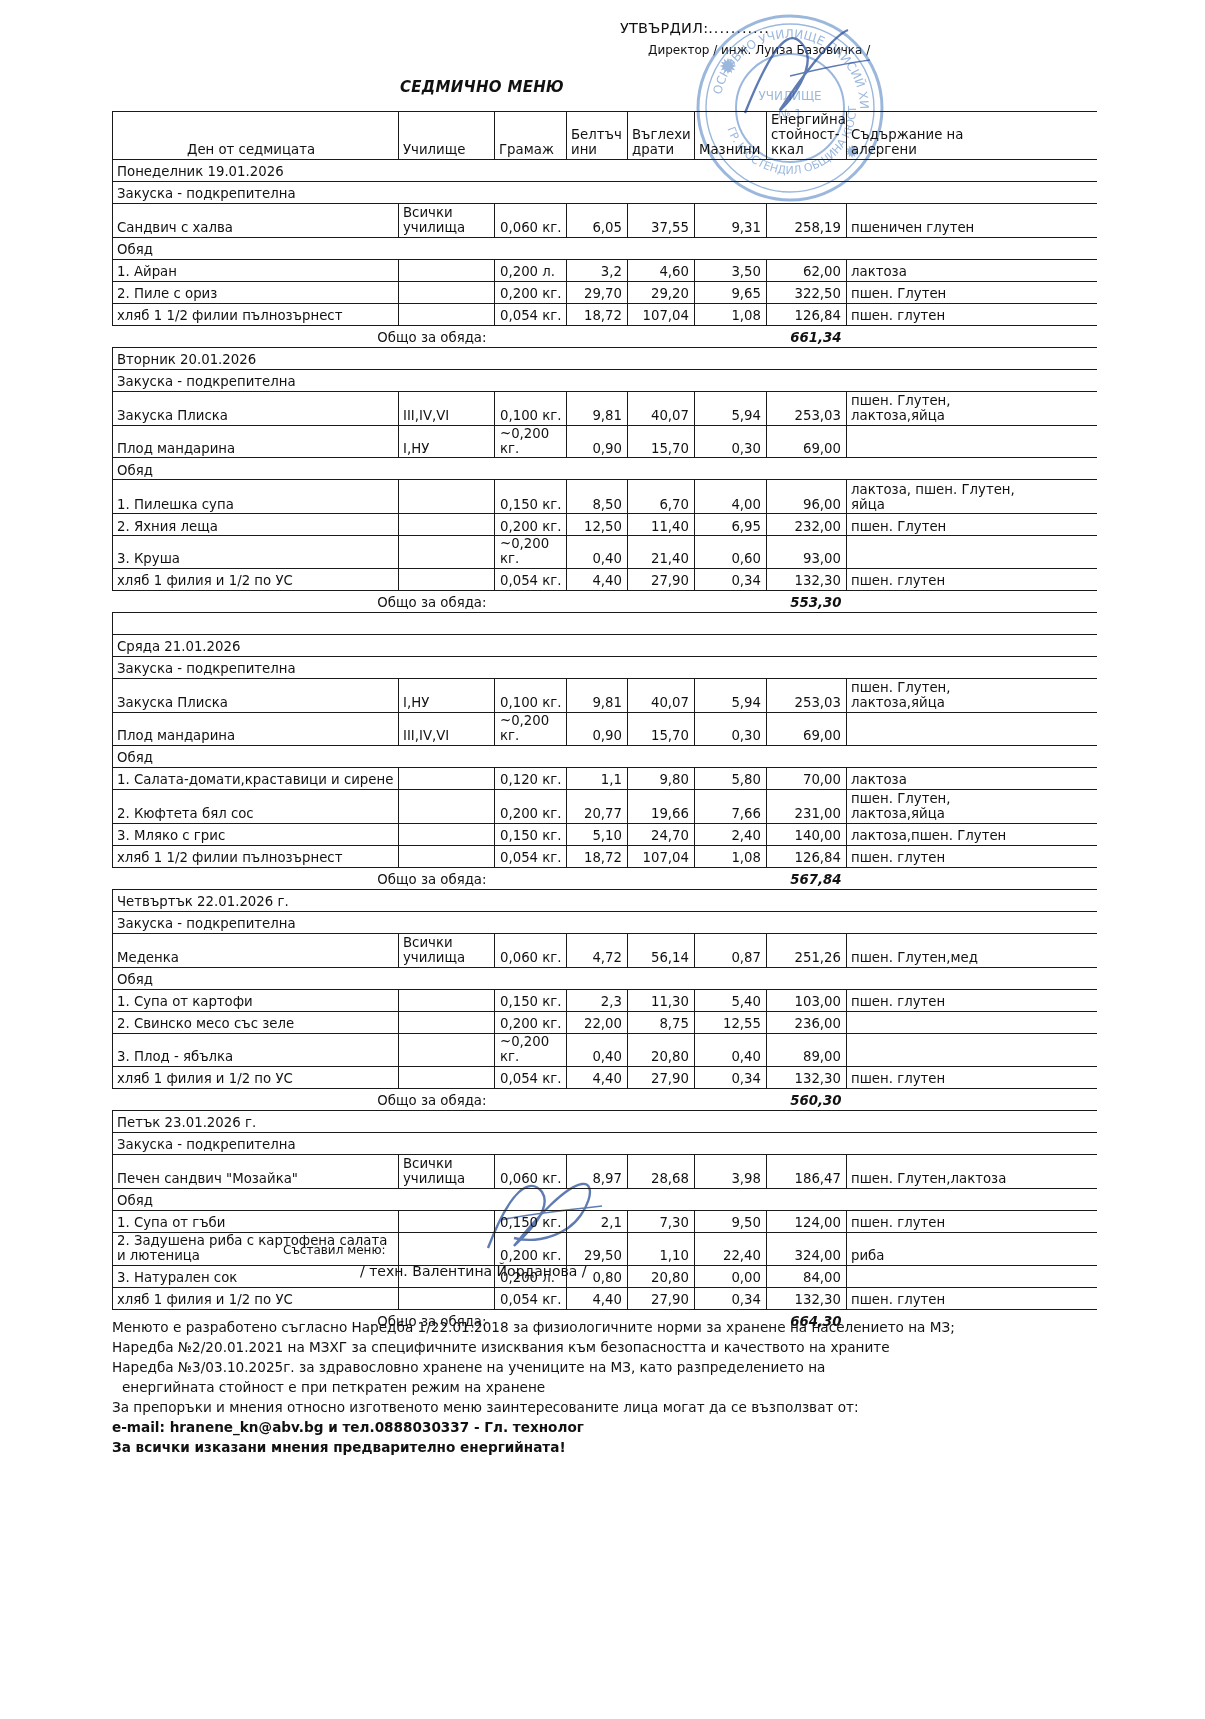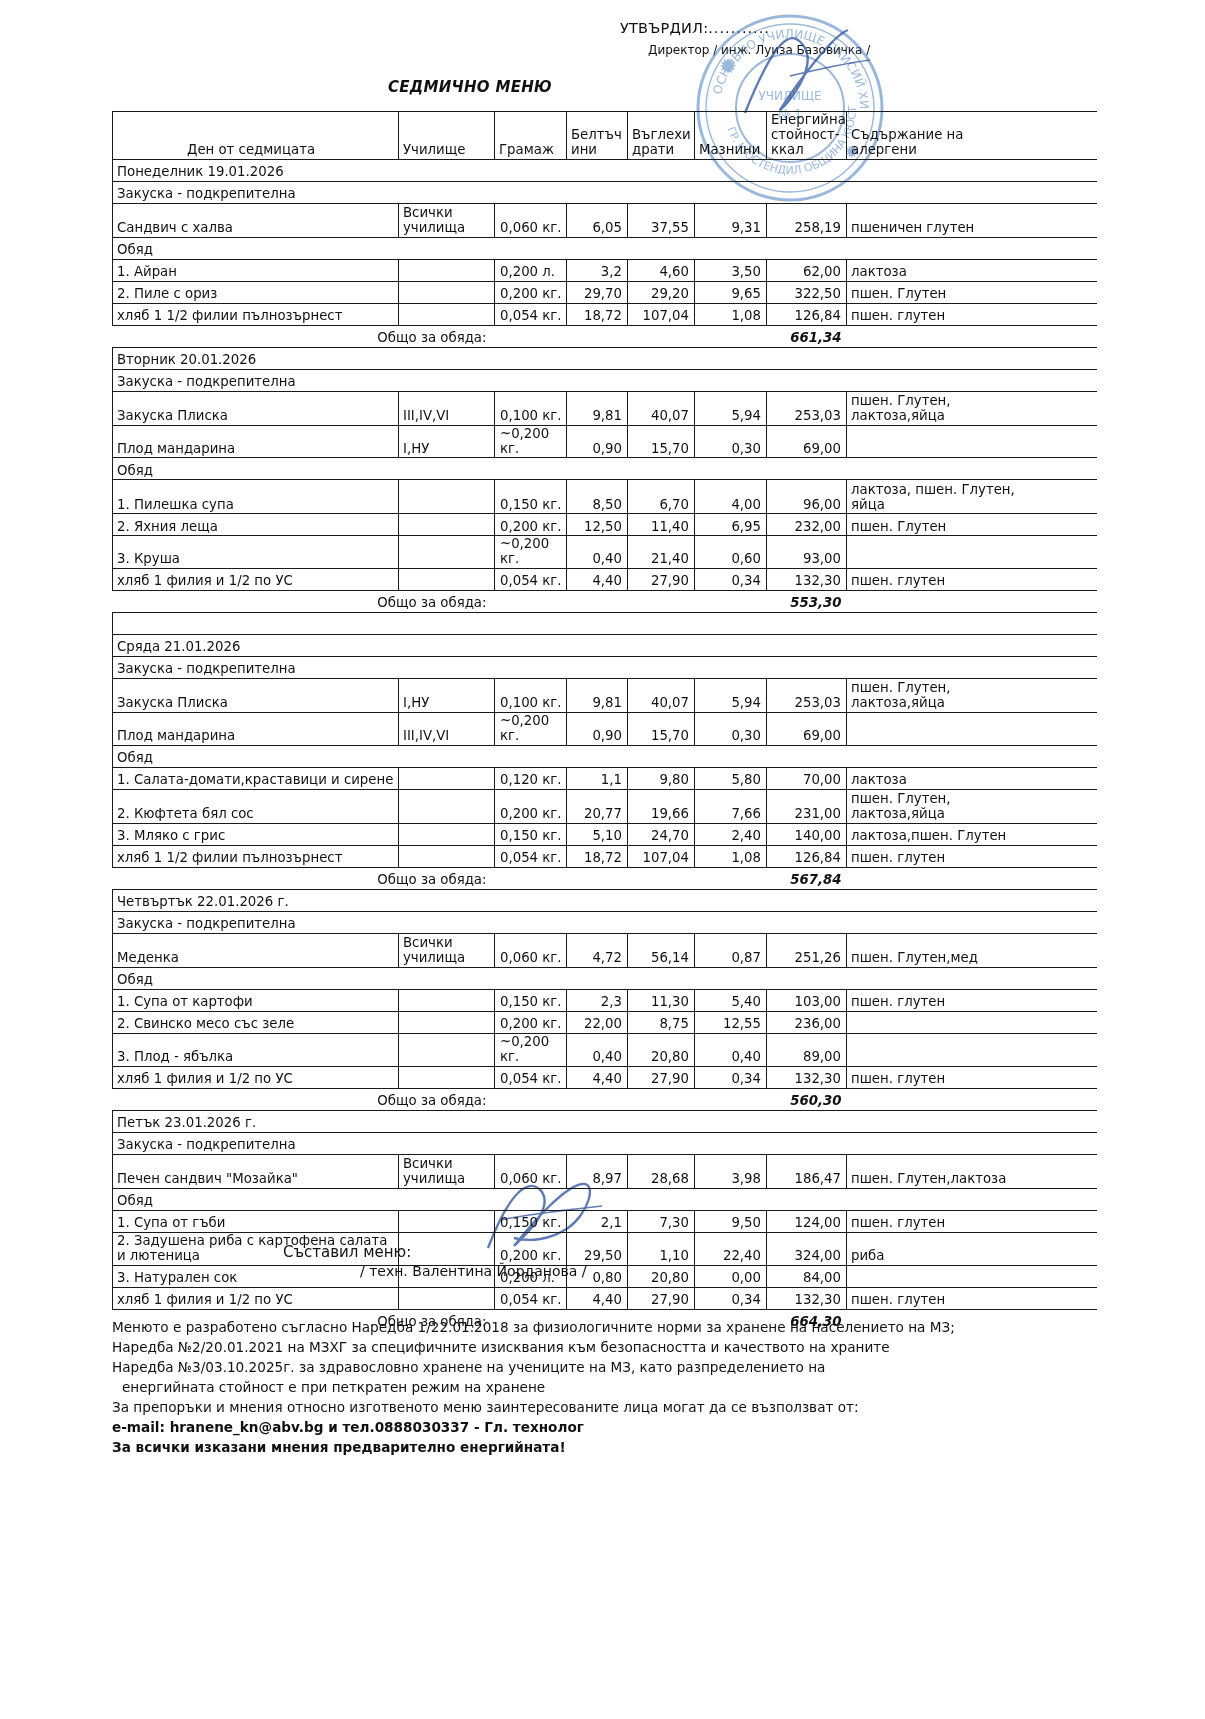--- a/index.html
+++ b/index.html
@@ -32,21 +32,21 @@
   }
   .approve .dots { letter-spacing: 1px; }
   .approve-line2 {
     position: absolute;
     left: 648px;
     top: 43px;
     font-size: 12px;
   }
   .doc-title {
     position: absolute;
-    left: 388px;
+    left: 400px;
     top: 78px;
     font-size: 15px;
     font-weight: bold;
     font-style: italic;
     letter-spacing: .3px;
   }
 
   
   .stamp {
     position: absolute;
@@ -124,21 +124,21 @@
   }
   .tall { height: 34px; }
   .tall2 { height: 30px; }
   .gap-row td { border: none; height: 12px; }
 
   
   .compiled {
     position: absolute;
     left: 283px;
     top: 1243px;
-    font-size: 15px;
+    font-size: 12px;
   }
   .compiled2 {
     position: absolute;
     left: 360px;
     top: 1263px;
     font-size: 14px;
   }
   .notes {
     position: absolute;
     left: 112px;

